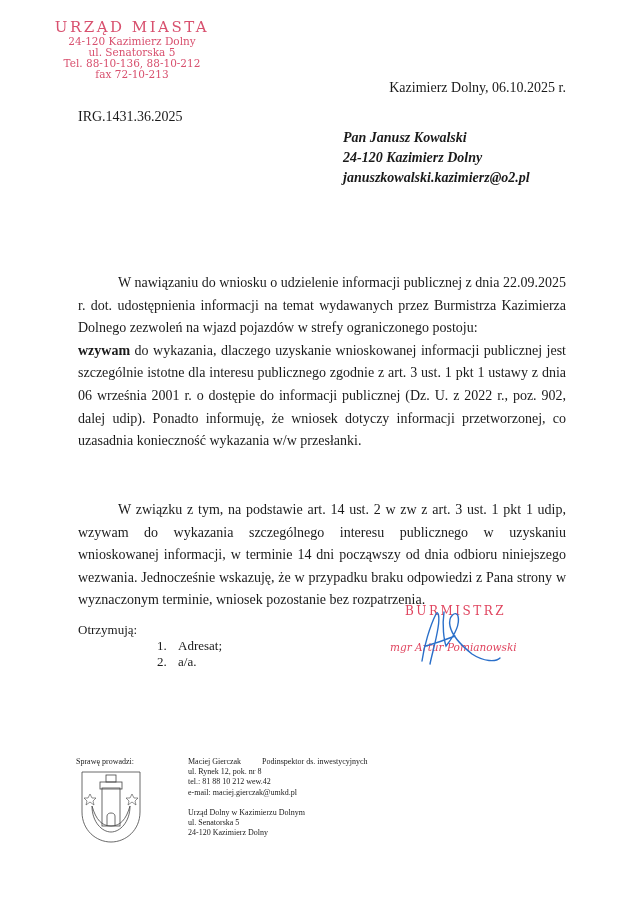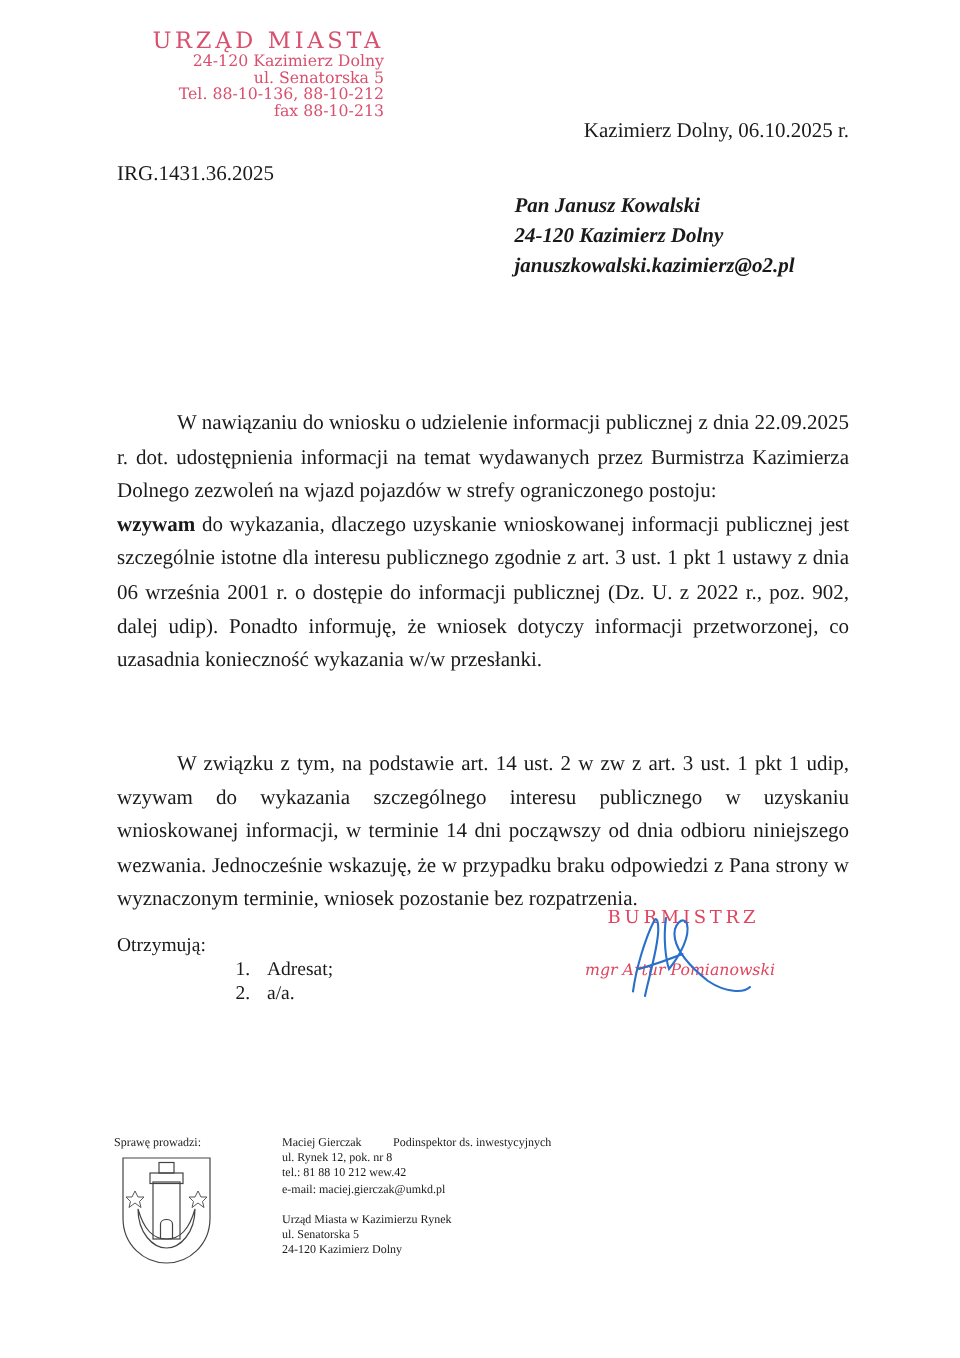--- a/index.html
+++ b/index.html
@@ -1,21 +1,21 @@
 <!DOCTYPE html>
 <html><head>
 <meta charset="utf-8">
 <style>
   html, body { margin: 0; padding: 0; background: #ffffff; }
   body { width: 640px; height: 905px; position: relative; overflow: hidden;
          font-family: "Liberation Serif", serif; color: #1a1a1a; }
   .abs { position: absolute; }
 
   
-  .stamp { left: 56px; top: 20px; width: 200px; text-align: right; color: #d8506e; line-height: 1.05; }
+  .stamp { left: 32px; top: 20px; width: 200px; text-align: center; color: #d8506e; line-height: 1.05; }
   .stamp .t1 { font-size: 15px; letter-spacing: 2.5px; font-family: "DejaVu Serif", serif; }
   .stamp .ln { font-size: 10.5px; font-family: "DejaVu Serif", serif; }
 
   .place-date { right: 74px; top: 80px; font-size: 14px; }
   .ref { left: 78px; top: 109px; font-size: 14px; }
 
   .addressee { left: 343px; top: 128px; font-size: 14px; font-weight: bold; font-style: italic; line-height: 20px; }
 
   .body-text { left: 78px; width: 488px; font-size: 14px; line-height: 22.6px; text-align: justify; margin-top: 36px; }
   .body-text p { margin: 0; }
@@ -39,21 +39,21 @@
   .footer-pos { left: 228px; top: 757px; font-size: 8px; margin-left: 34px; }
 </style>
 </head>
 <body>
 
 <div class="abs stamp">
   <div class="t1">URZĄD MIASTA</div>
   <div class="ln">24-120 Kazimierz Dolny</div>
   <div class="ln">ul. Senatorska 5</div>
   <div class="ln">Tel. 88-10-136, 88-10-212</div>
-  <div class="ln">fax 88-10-213</div>
+  <div class="ln">fax 72-10-213</div>
 </div>
 
 <div class="abs place-date">Kazimierz Dolny, 06.10.2025 r.</div>
 <div class="abs ref">IRG.1431.36.2025</div>
 
 <div class="abs addressee">
   <div>Pan Janusz Kowalski</div>
   <div>24-120 Kazimierz Dolny</div>
   <div>januszkowalski.kazimierz@o2.pl</div>
 </div>
@@ -91,17 +91,17 @@
   <path d="M12 36 C 12 52, 22 62, 31 62 C 40 62, 50 52, 50 36 C 46 50, 40 56, 31 56 C 22 56, 16 50, 12 36 Z" fill="none" stroke="#444" stroke-width="0.8"></path>
   <path d="M10 24 L12 28 L16 28 L13 31 L14 35 L10 32 L6 35 L7 31 L4 28 L8 28 Z" fill="none" stroke="#444" stroke-width="0.6"></path>
   <path d="M52 24 L54 28 L58 28 L55 31 L56 35 L52 32 L48 35 L49 31 L46 28 L50 28 Z" fill="none" stroke="#444" stroke-width="0.6"></path>
 </svg>
 <div class="abs footer-info">
   <div>Maciej Gierczak</div>
   <div>ul. Rynek 12, pok. nr 8</div>
   <div>tel.: 81 88 10 212 wew.42</div>
   <div>e-mail: maciej.gierczak@umkd.pl</div>
   <div class="gap"></div>
-  <div>Urząd Miasta w Kazimierzu Rynek</div>
+  <div>Urząd Dolny w Kazimierzu Dolnym</div>
   <div>ul. Senatorska 5</div>
   <div>24-120 Kazimierz Dolny</div>
 </div>
 <div class="abs footer-pos">Podinspektor ds. inwestycyjnych</div>
 
 </body></html>

